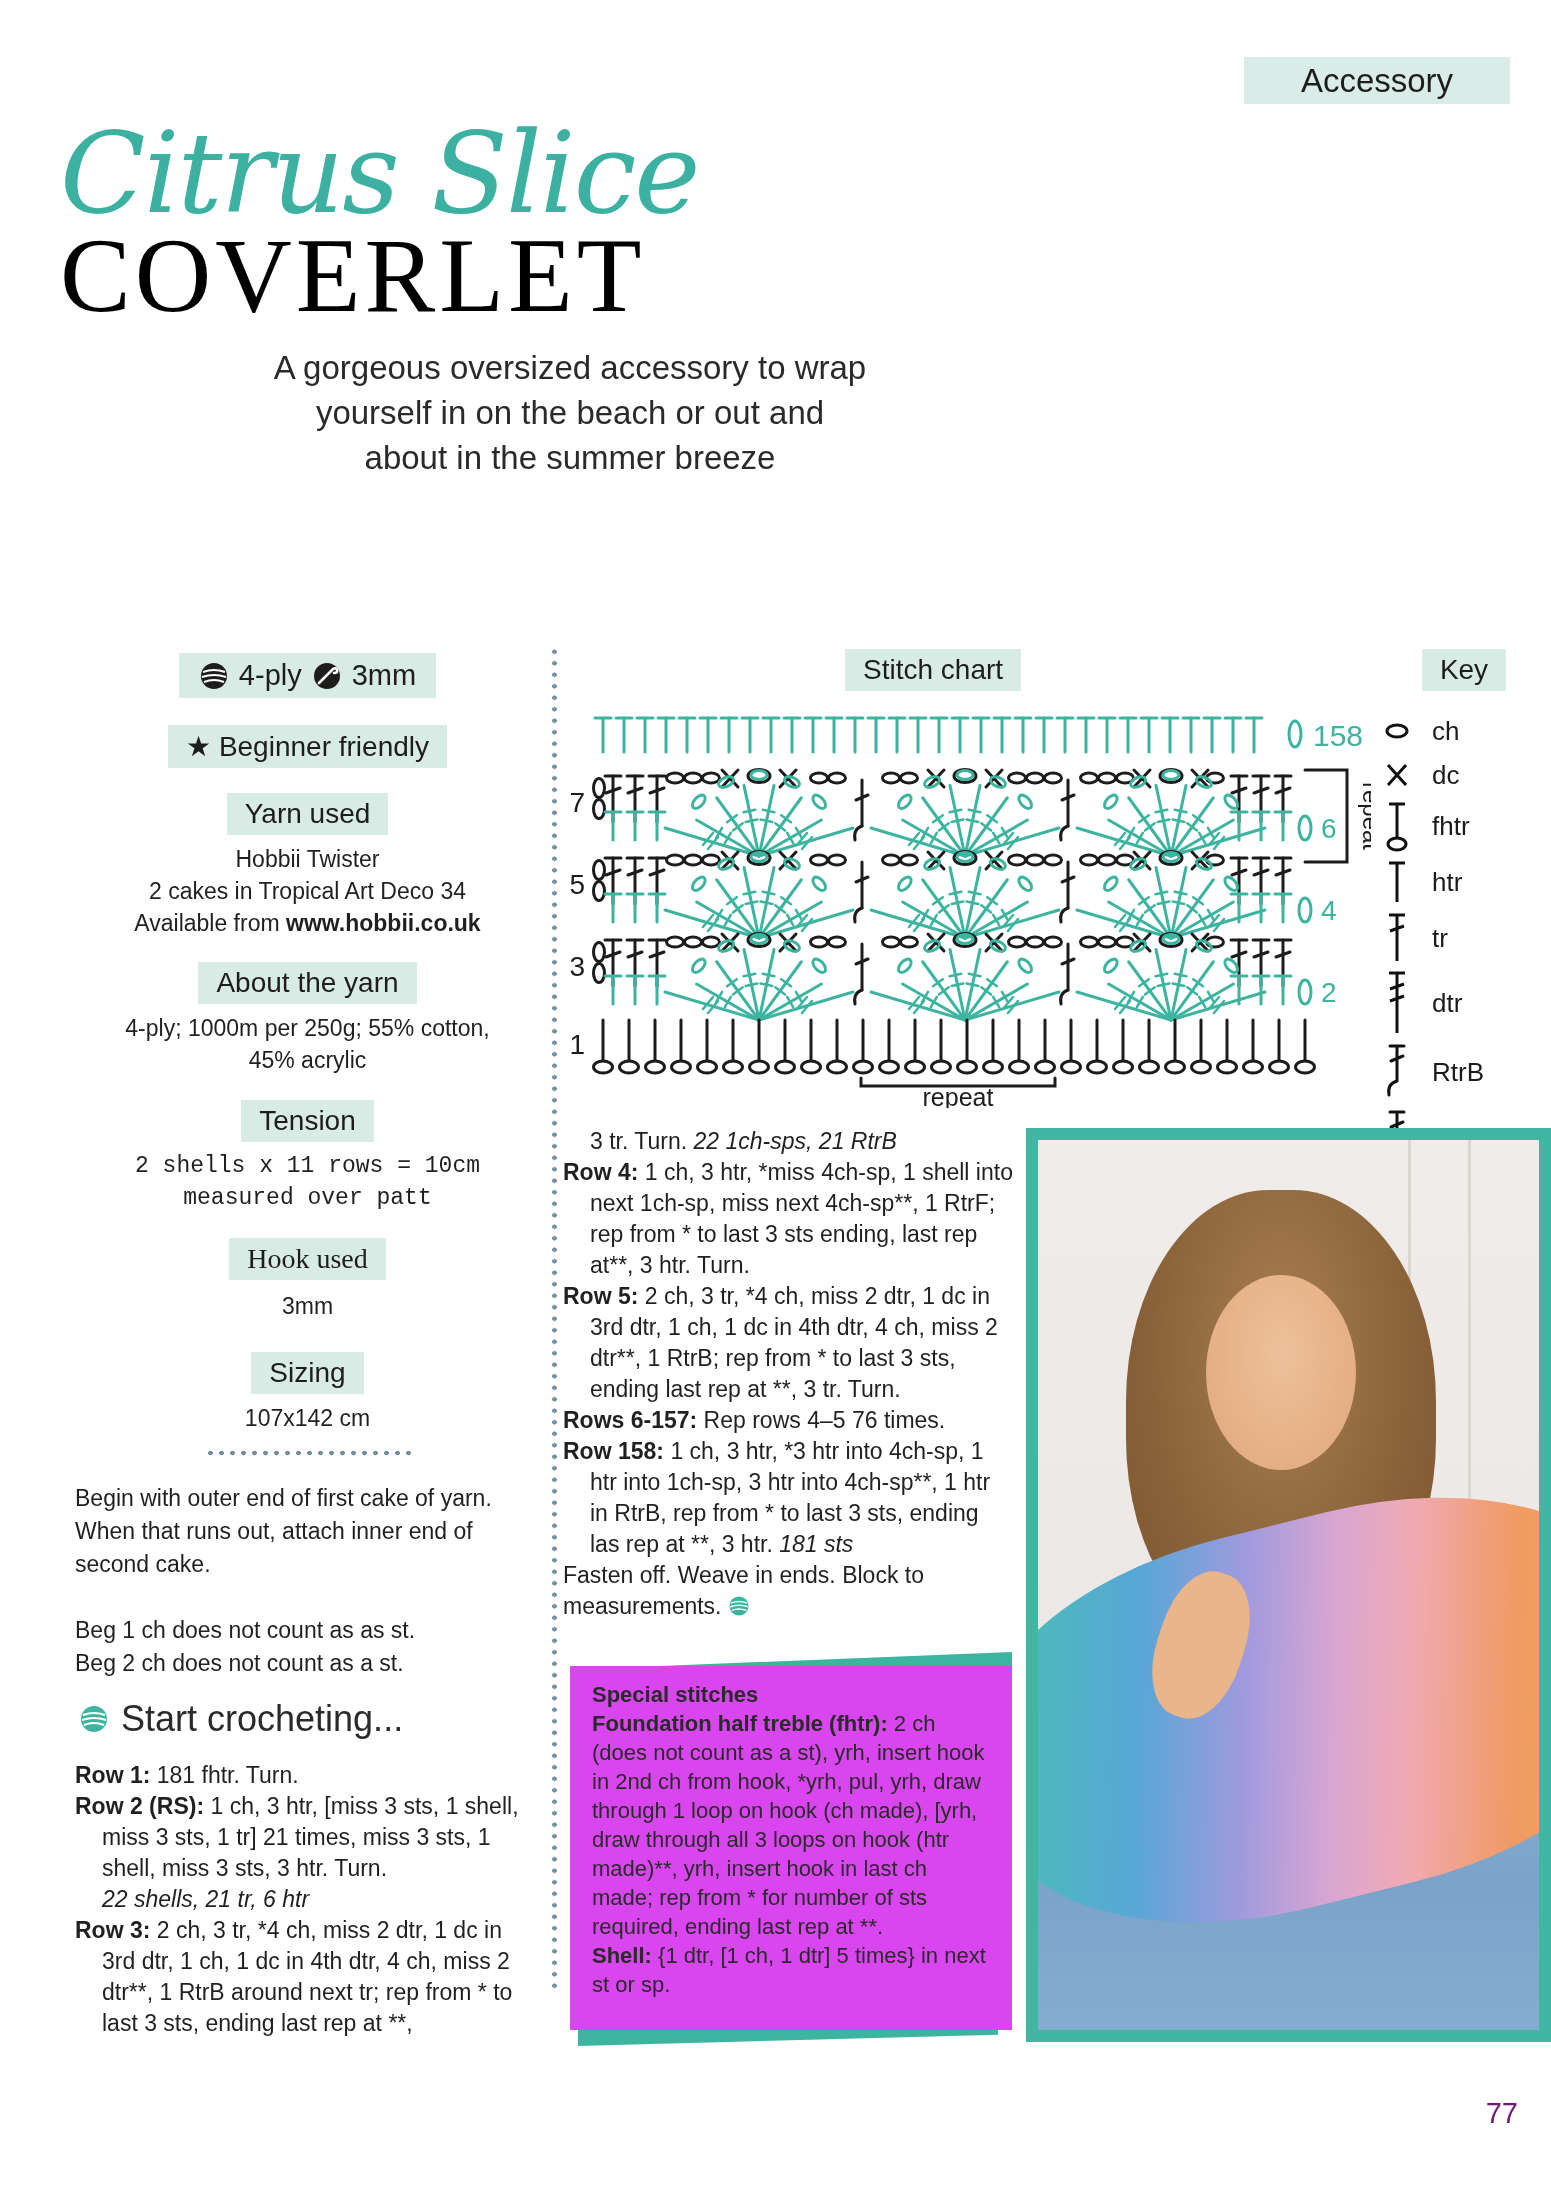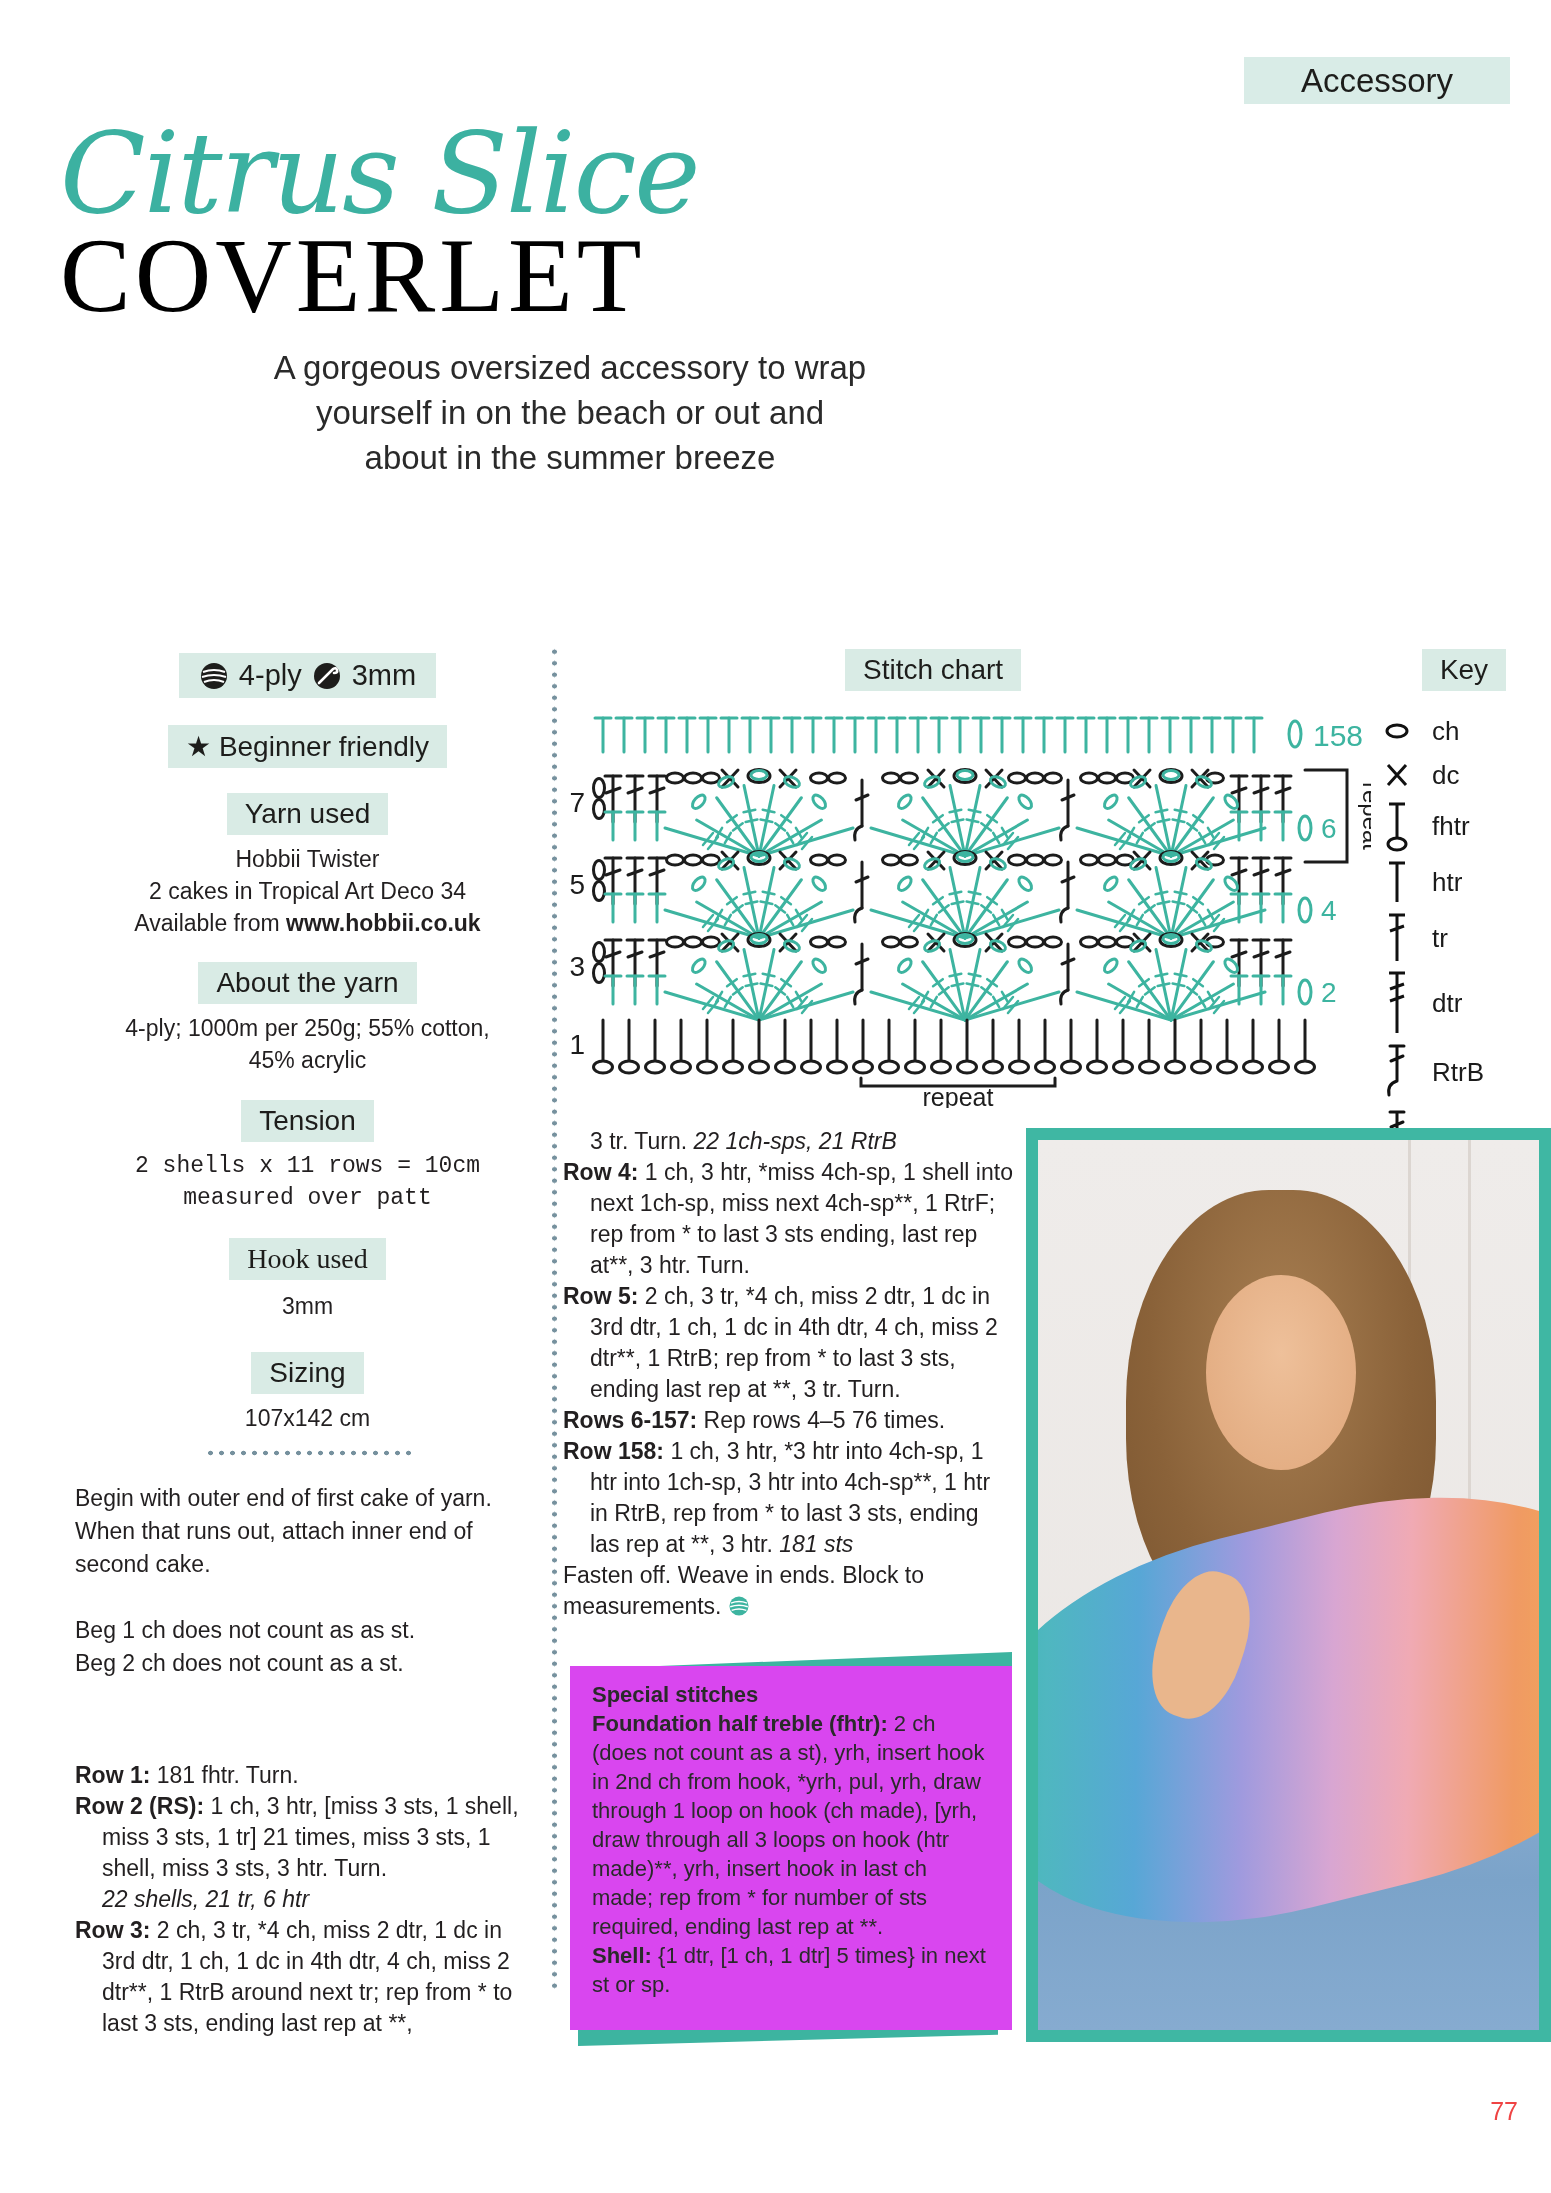--- a/index.html
+++ b/index.html
@@ -74,21 +74,21 @@
   .hand{position:absolute;left:120px;top:430px;width:86px;height:150px;border-radius:45%;
     background:#e9b68c;transform:rotate(18deg);}
   .dress{position:absolute;left:0;bottom:0;width:100%;height:330px;
     background:linear-gradient(180deg,#8fb2d6 0%,#7ba3c9 55%,#86abd0 100%);}
   .shawl{position:absolute;left:-60px;top:380px;width:680px;height:380px;border-radius:42%;
     transform:rotate(-14deg);
     background:linear-gradient(105deg,#2fb3a8 0%,#4fb7c0 14%,#57a7d6 26%,#9f9ade 40%,
       #d8a6d2 52%,#f0aab4 62%,#f09a63 76%,#f3b34f 92%);}
 
   .page-num{position:absolute;left:1438px;top:2097px;width:80px;text-align:right;
-    font-size:25px;color:#ef4444;}
+    font-size:29px;color:#701a75;}
 </style>
 </head>
 <body>
 
 <div class="page">
 
   <div class="accessory-badge">Accessory</div>
 
   <div class="title-block">
     <div class="title-script">Citrus Slice</div>
@@ -142,20 +142,27 @@
     <div class="lc centered" style="top:1402px;">107x142 cm</div>
 
     <div class="lc dots-h" style="top:1450px;left:130px;right:129px;"></div>
 
     <div class="lc leftpara" style="top:1482px;">Begin with outer end of first cake of yarn. When that runs out, attach inner end of second cake.</div>
     <div class="lc leftpara" style="top:1614px;">
       <div>Beg 1 ch does not count as as st.</div>
       <div>Beg 2 ch does not count as a st.</div>
     </div>
 
+    <div class="lc start-head" style="top:1698px;">
+      <svg width="30" height="30" viewBox="0 0 30 30">
+        <circle cx="15" cy="15" r="13" fill="#3db4a0"></circle>
+        <path d="M4 11 Q15 7 26 11 M3 16 Q15 12 27 16 M5 21 Q15 17 25 21" stroke="#fff" stroke-width="2" fill="none"></path>
+      </svg>
+      <span>Start crocheting...</span>
+    </div>
 
     <div class="lc" style="top:1760px;">
       <p class="rowp"><b class="rl">Row 1:</b> <span>181 fhtr. Turn.</span></p>
       <p class="rowp"><b class="rl">Row 2 (RS):</b> <span>1 ch, 3 htr, [miss 3 sts, 1 shell, miss 3 sts, 1 tr] 21 times, miss 3 sts, 1 shell, miss 3 sts, 3 htr. Turn.</span></p>
       <p class="rownote">22 shells, 21 tr, 6 htr</p>
       <p class="rowp"><b class="rl">Row 3:</b> <span>2 ch, 3 tr, *4 ch, miss 2 dtr, 1 dc in 3rd dtr, 1 ch, 1 dc in 4th dtr, 4 ch, miss 2 dtr**, 1 RtrB around next tr; rep from * to last 3 sts, ending last rep at **,</span></p>
     </div>
   </div>
 
   <div class="dots-v"></div>

